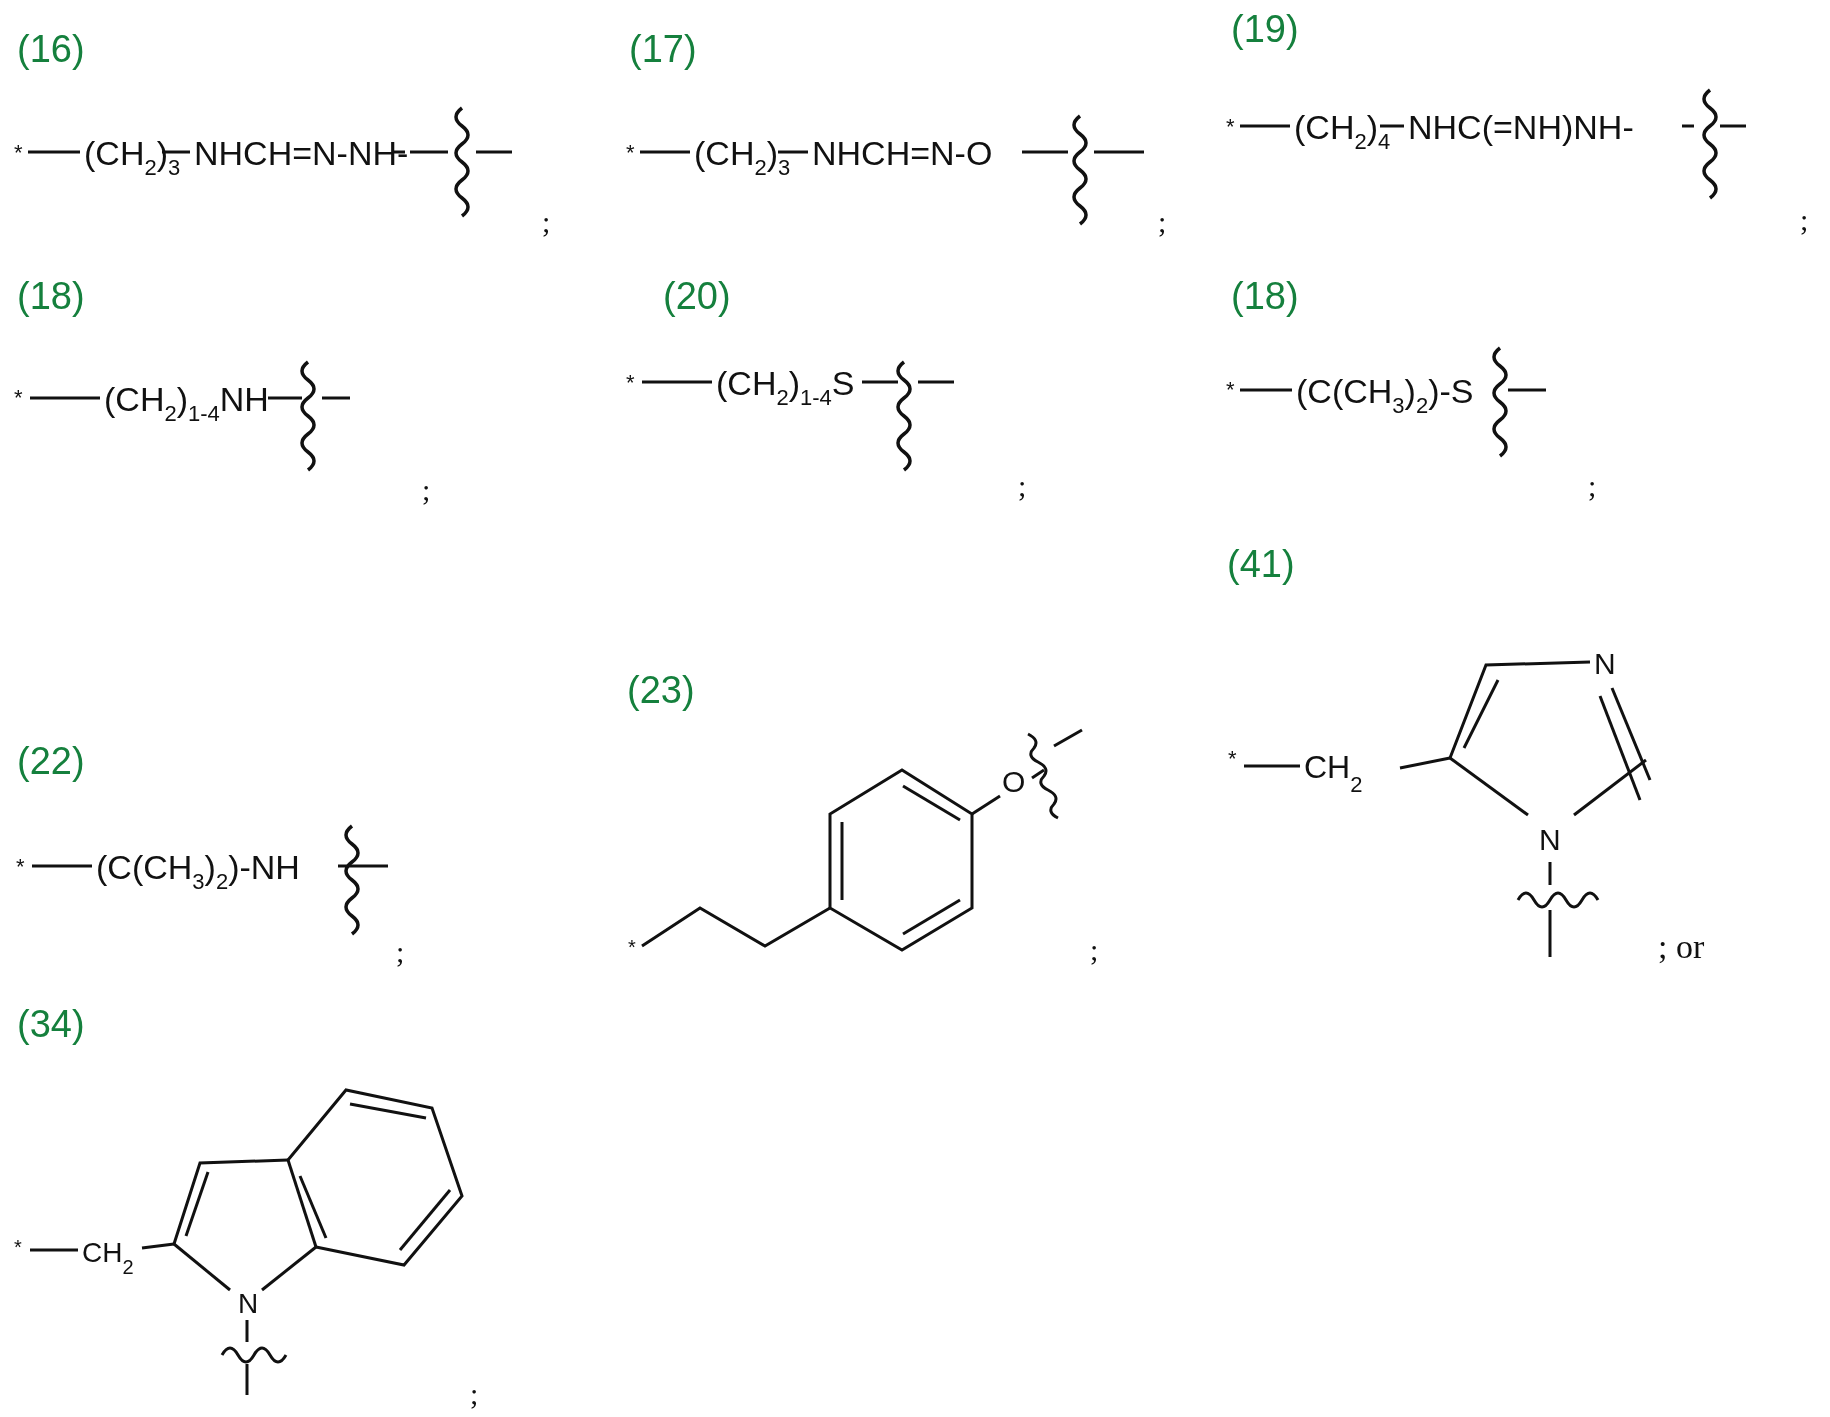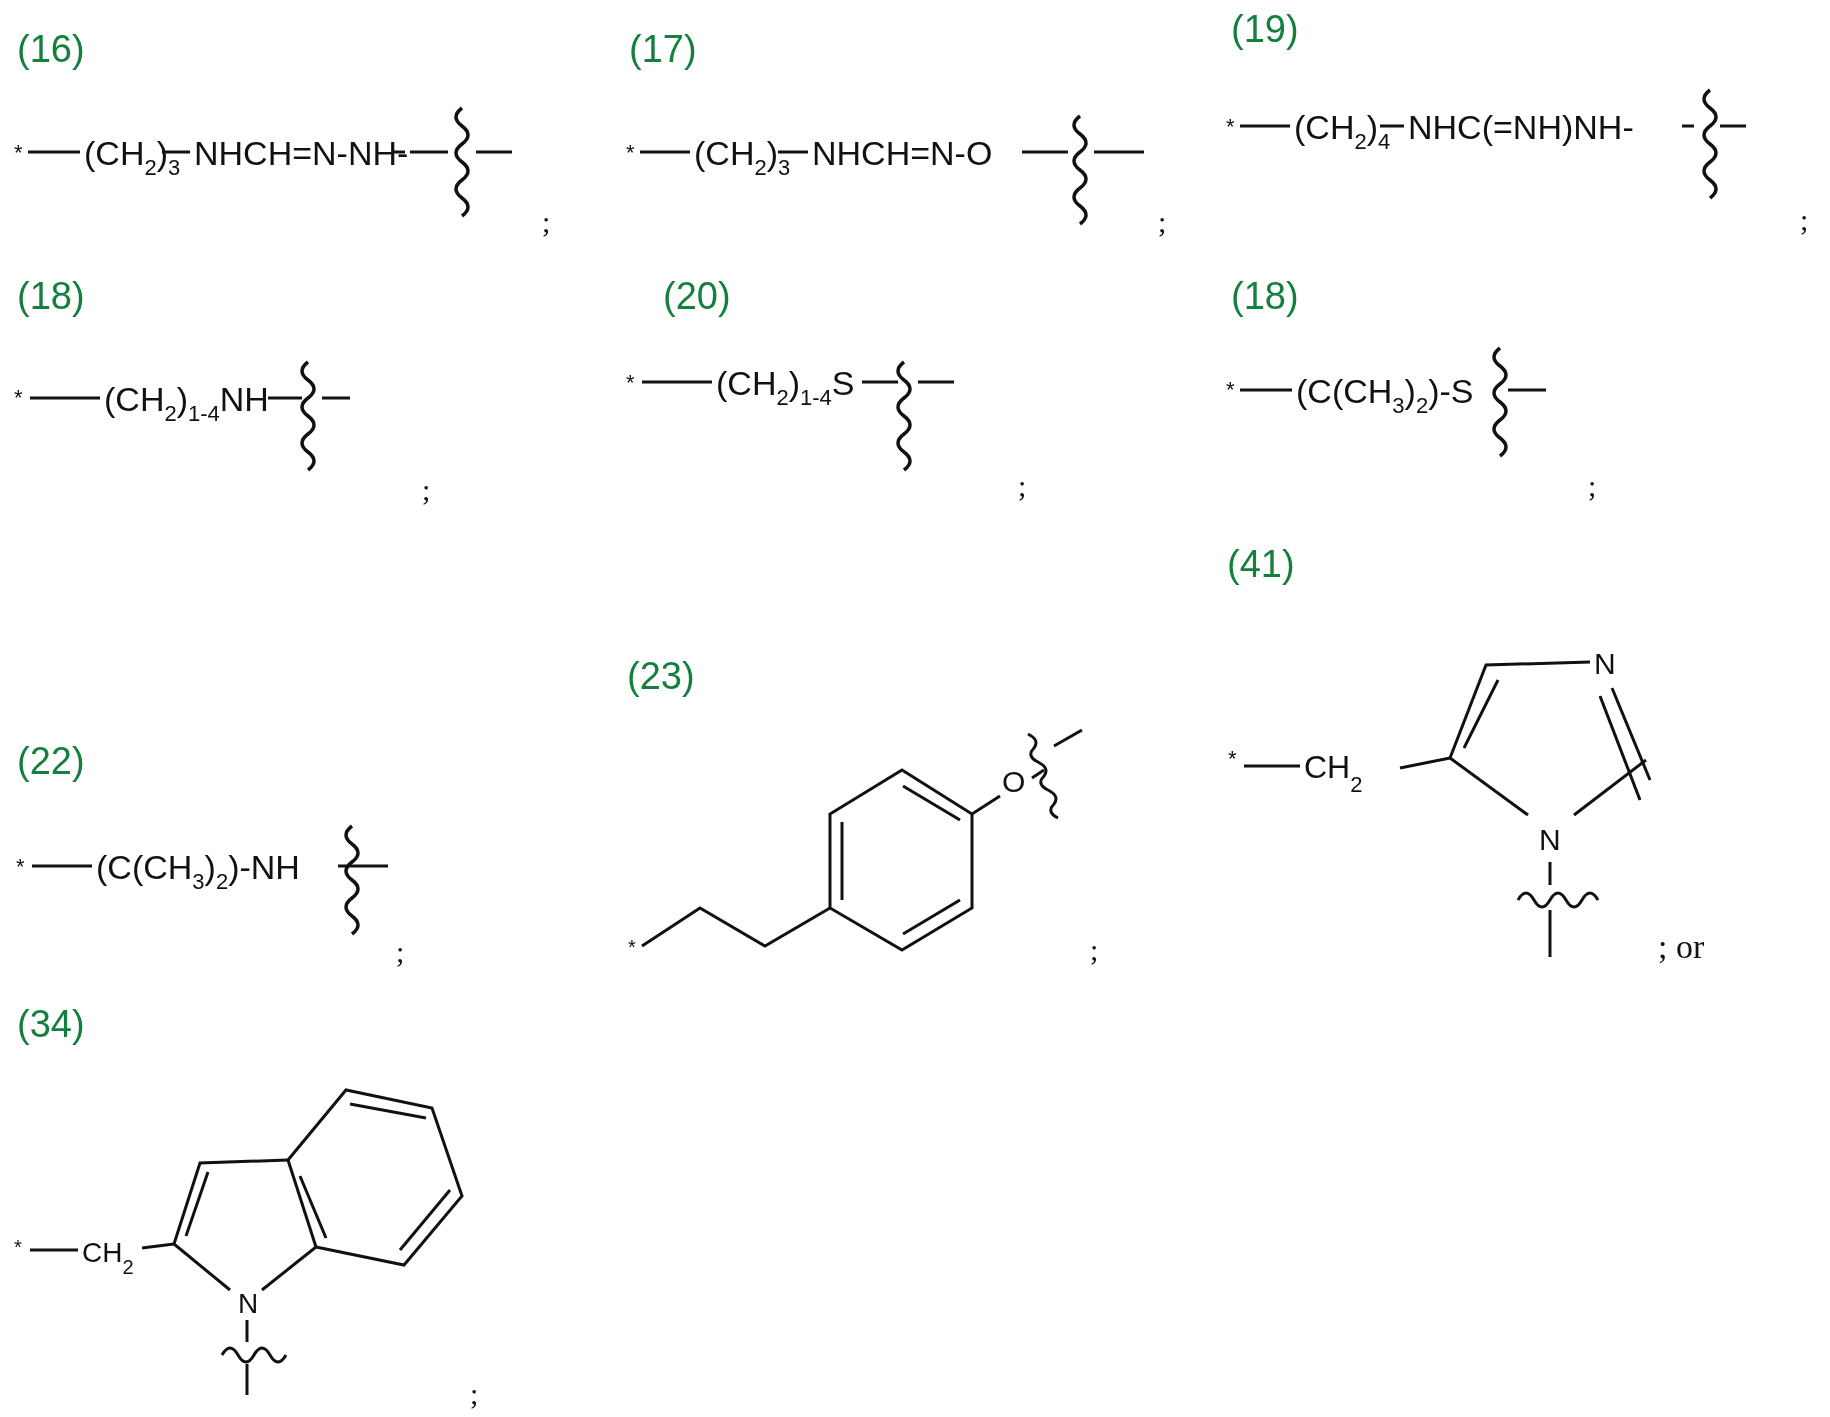--- a/index.html
+++ b/index.html
@@ -12,21 +12,21 @@
 </head>
 <body>
 
 <div class="label" style="left:8px;top:28px;">(16)</div>
 <div class="label" style="left:620px;top:28px;">(17)</div>
 <div class="label" style="left:1222px;top:8px;">(19)</div>
 <div class="label" style="left:8px;top:275px;">(18)</div>
 <div class="label" style="left:654px;top:275px;">(20)</div>
 <div class="label" style="left:1222px;top:275px;">(18)</div>
 <div class="label" style="left:8px;top:740px;">(22)</div>
-<div class="label" style="left:618px;top:655px;">(23)</div>
+<div class="label" style="left:618px;top:669px;">(23)</div>
 <div class="label" style="left:1218px;top:543px;">(41)</div>
 <div class="label" style="left:8px;top:1003px;">(34)</div>
 
 <svg class="struct" width="1830" height="1417">
   <g stroke="#111" stroke-width="3" fill="none">
 
     <line x1="28" y1="152" x2="80" y2="152"></line>
     <line x1="162" y1="152" x2="190" y2="152"></line>
     <line x1="393" y1="152" x2="405" y2="152"></line>
     <line x1="410" y1="152" x2="448" y2="152"></line>

